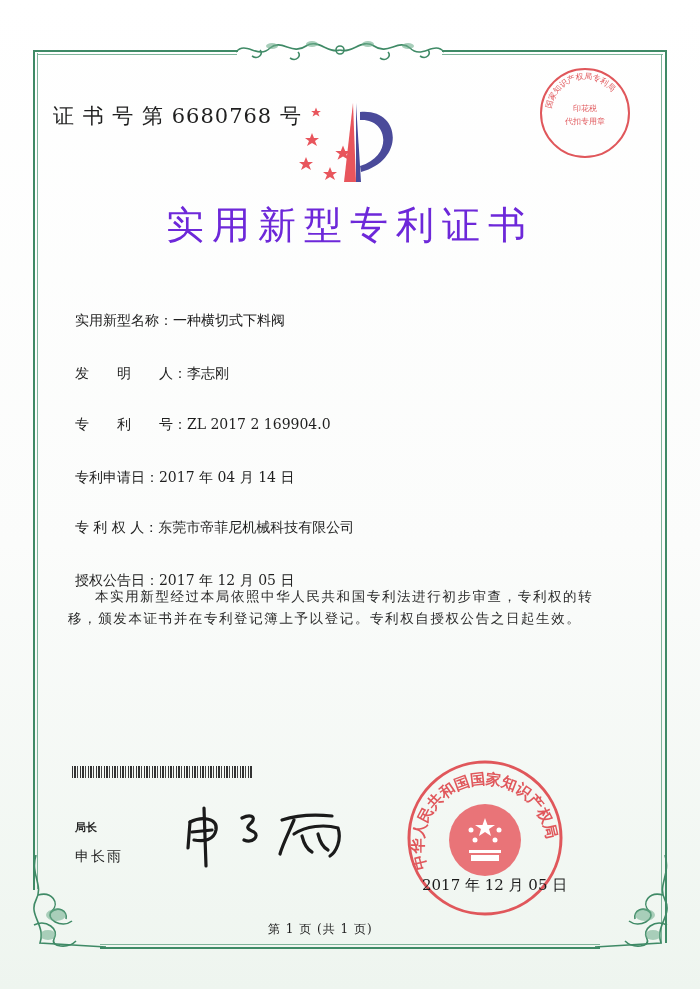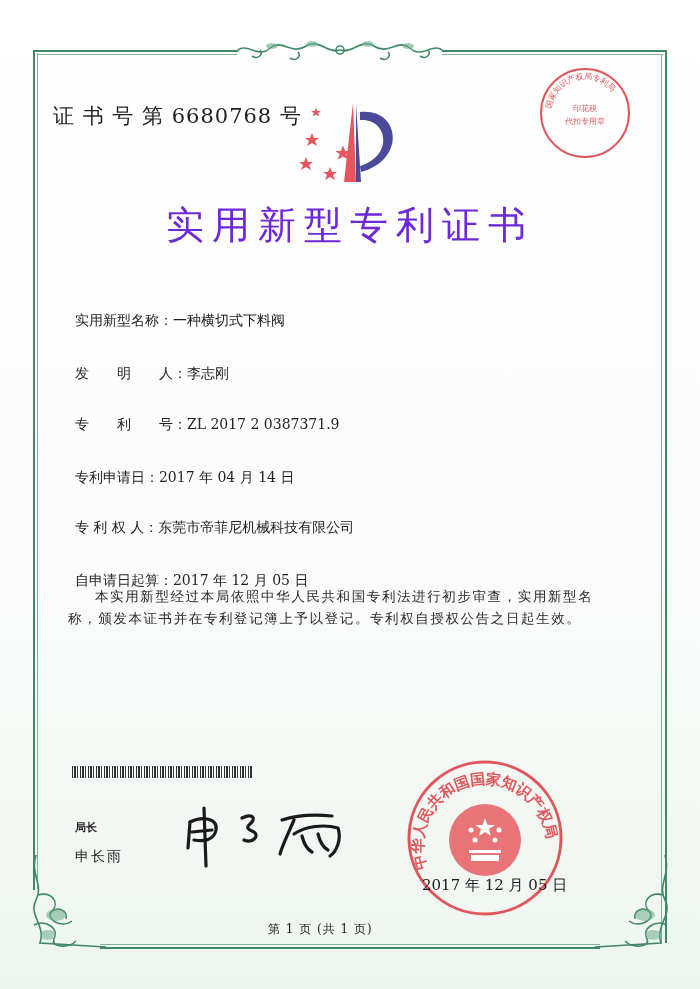--- a/index.html
+++ b/index.html
@@ -125,34 +125,34 @@
 
 <div class="title">实用新型专利证书</div>
 
 <div class="field" style="top:296px;">
   <span class="lbl">实用新型名称：</span><span>一种横切式下料阀</span>
 </div>
 <div class="field" style="top:349px;">
   <span class="lbl">发　　明　　人：</span><span>李志刚</span>
 </div>
 <div class="field" style="top:400px;">
-  <span class="lbl">专　　利　　号：</span><span>ZL 2017 2 0387371.9</span>
+  <span class="lbl">专　　利　　号：</span><span>ZL 2017 2 169904.0</span>
 </div>
 <div class="field" style="top:453px;">
   <span class="lbl">专利申请日：</span><span>2017 年 04 月 14 日</span>
 </div>
 <div class="field" style="top:503px;">
   <span class="lbl">专 利 权 人：</span><span>东莞市帝菲尼机械科技有限公司</span>
 </div>
 <div class="field" style="top:556px;">
-  <span class="lbl">自申请日起算：</span><span>2017 年 12 月 05 日</span>
+  <span class="lbl">授权公告日：</span><span>2017 年 12 月 05 日</span>
 </div>
 
 <div class="para" style="top:585px;">
-  <p>本实用新型经过本局依照中华人民共和国专利法进行初步审查，实用新型名称，颁发本证书并在专利登记簿上予以登记。专利权自授权公告之日起生效。</p>
+  <p>本实用新型经过本局依照中华人民共和国专利法进行初步审查，专利权的转移，颁发本证书并在专利登记簿上予以登记。专利权自授权公告之日起生效。</p>
 </div>
 
 <div class="barcode"></div>
 
 <div class="director-title">局长</div>
 <div class="director-name">申长雨</div>
 
 <svg class="signature" viewBox="0 0 170 70">
   <g fill="none" stroke="#1a1a1a" stroke-width="3.2" stroke-linecap="round" stroke-linejoin="round">
     <path d="M8 22 L 6 48"></path>

